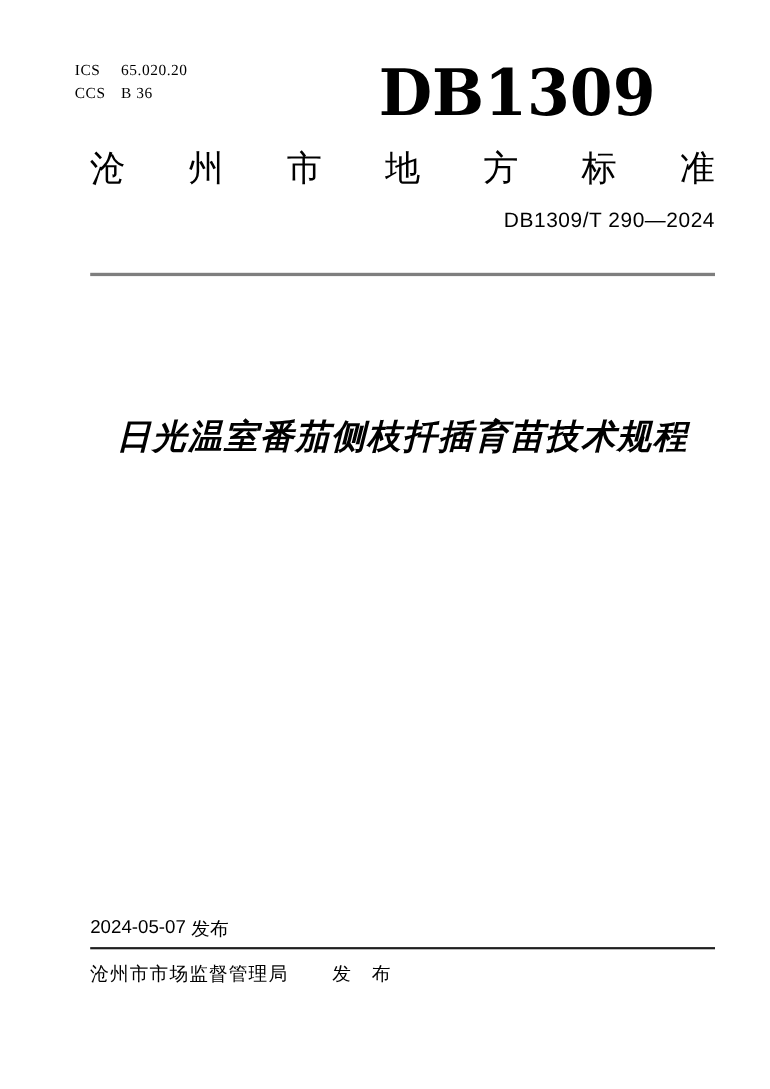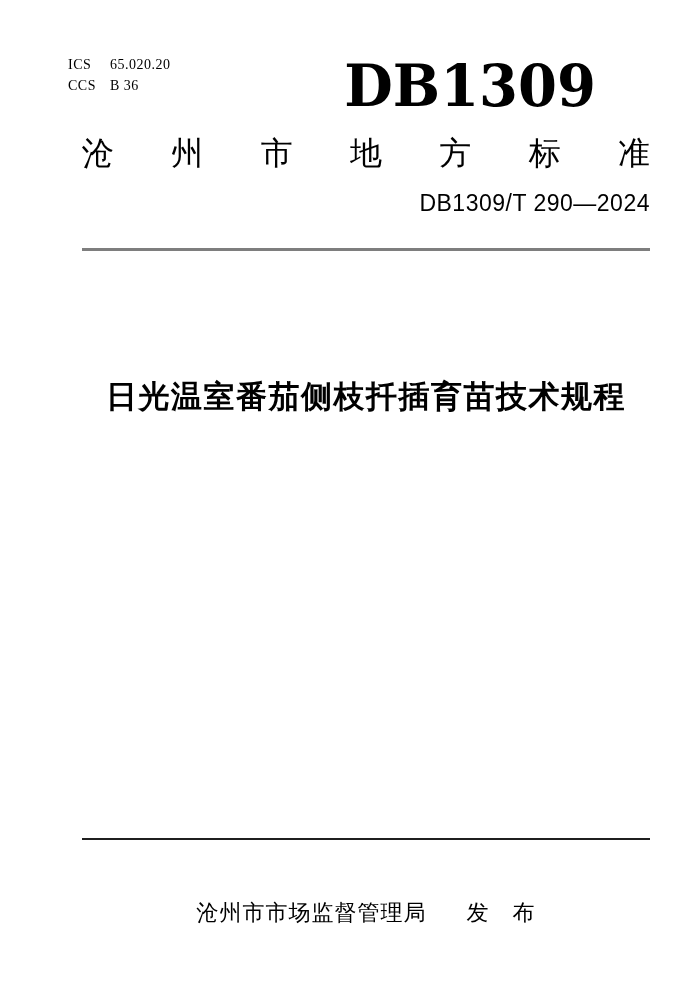--- a/index.html
+++ b/index.html
@@ -54,21 +54,21 @@
     line-height: 38px;
     font-weight: 400;
   }
   
   .doc-number {
     position: absolute;
     left: 82px;
     width: 568px;
     top: 190px;
     text-align: right;
-    font-size: 23px;
+    font-size: 19px;
     letter-spacing: 0.5px;
   }
   
   .rule-gray {
     position: absolute;
     left: 82px;
     width: 568px;
     top: 248px;
     height: 3px;
     background: #7e7e7e;
@@ -77,43 +77,43 @@
   .doc-title {
     position: absolute;
     left: 82px;
     width: 568px;
     top: 376px;
     text-align: center;
     font-size: 31px;
     font-weight: 700;
     letter-spacing: 1.5px;
     white-space: nowrap;
+    font-style: italic;
   }
   
   .dates-row {
     position: absolute;
     left: 82px;
     width: 568px;
     top: 833px;
     display: flex;
     justify-content: space-between;
     font-size: 17px;
     padding-bottom: 5px;
     border-bottom: 2px solid #1f1f1f;
   }
   .dates-row .date { margin-right: 5px; }
   .date-group { display: flex; }
   
   .publisher-row {
     position: absolute;
     left: 82px;
     width: 568px;
-    top: 898px;
-    text-align: center;
-    font-size: 22px;
+    top: 874px;
+    font-size: 17px;
     letter-spacing: 1px;
     white-space: nowrap;
   }
   .publisher-row .gap { display: inline-block; width: 40px; }
 </style>
 </head>
 <body>
 
 <div class="page">
 
@@ -140,19 +140,23 @@
     <span>准</span>
   </div>
 
   <div class="doc-number">DB1309/T 290—2024</div>
 
   <div class="rule-gray"></div>
 
   <div class="doc-title">日光温室番茄侧枝扦插育苗技术规程</div>
 
   <div class="dates-row">
+    <div class="date-group">
+      <span class="date">2024-05-07</span>
+      <span>发布</span>
+    </div>
   </div>
 
   <div class="publisher-row">
     <span>沧州市市场监督管理局</span><span class="gap"></span><span>发　布</span>
   </div>
 
 </div>
 
 </body></html>

